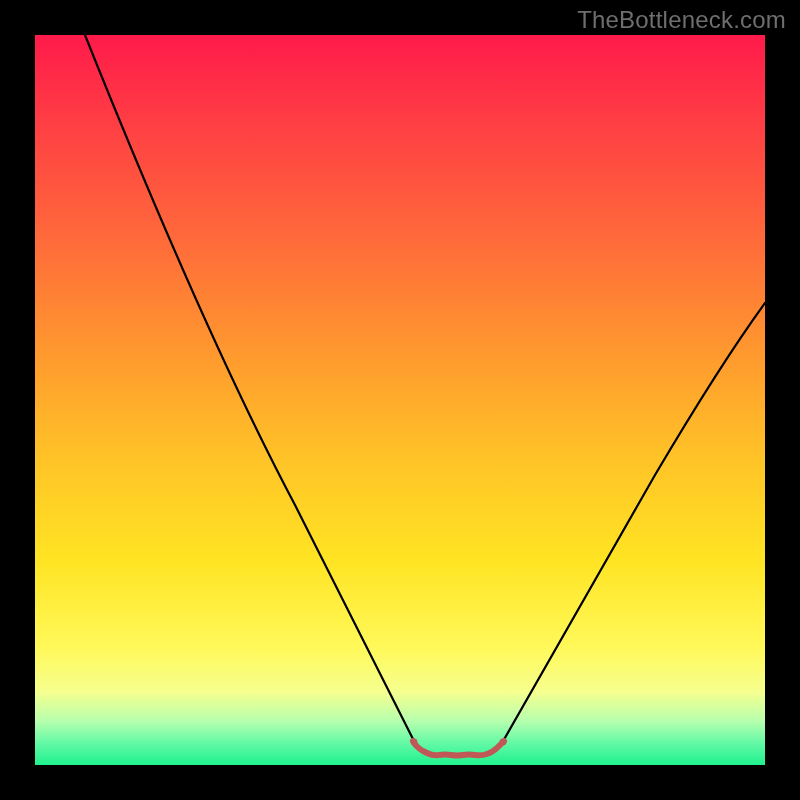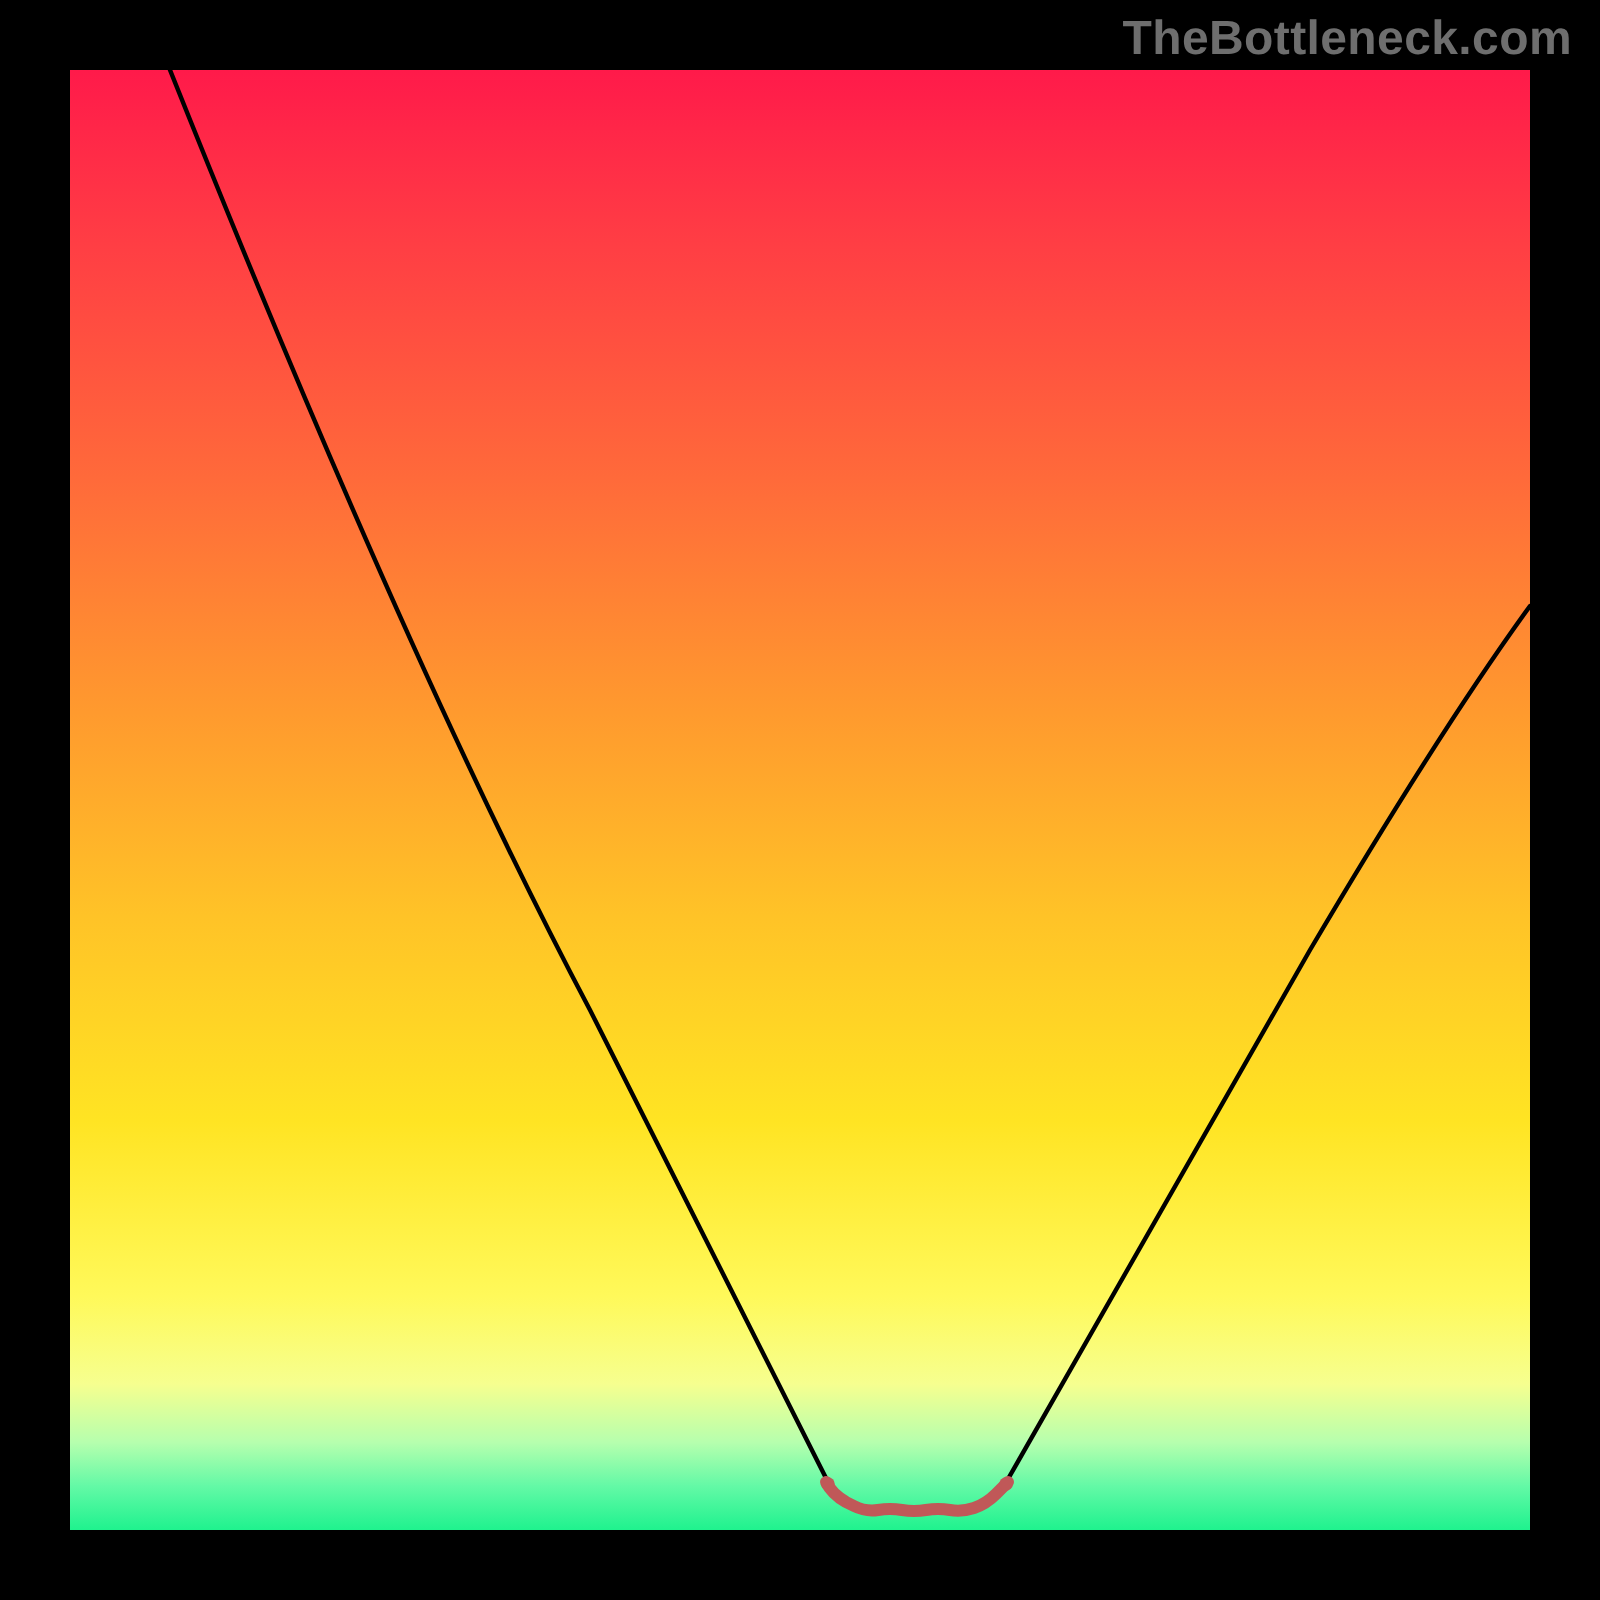--- a/index.html
+++ b/index.html
@@ -40,21 +40,21 @@
       #63f9a6 97%,
       #1ff28e 100%
     );
   }
   .watermark {
     position: absolute;
     top: 6px;
     right: 14px;
     color: #6e6e6e;
     font-size: 24px;
-    font-weight: 700;
+    font-weight: 400;
     letter-spacing: 0.2px;
     user-select: none;
   }
   svg.overlay {
     position: absolute;
     left: 0;
     top: 0;
   }
 </style>
 </head>

